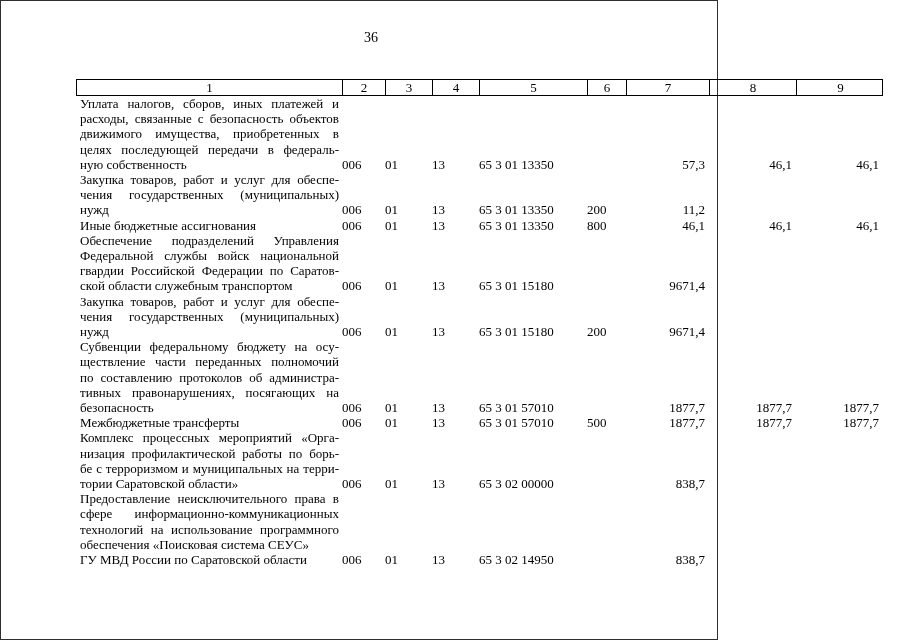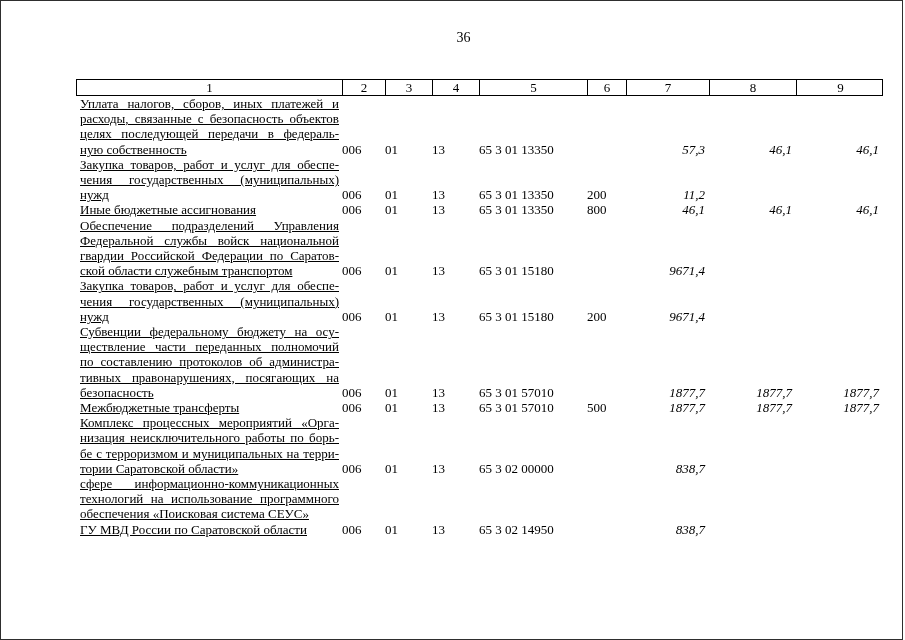--- a/index.html
+++ b/index.html
@@ -6,21 +6,21 @@
   html, body { width: 905px; height: 640px; }
   body {
     background: #ffffff;
     font-family: "Liberation Serif", "DejaVu Serif", serif;
     color: #000;
     overflow: hidden;
   }
   .page {
     position: absolute;
     left: 0; top: 0;
-    width: 903px; height: 640px;
+    width: 718px; height: 640px;
     background: #ffffff;
     border: 1px solid #2e2e2e;
     padding-left: 40px;
   }
   .page-number {
     position: absolute;
     top: 29px;
     left: 24px;
     right: 0;
     text-align: center;
@@ -53,26 +53,25 @@
     line-height: 15.2px;
   }
   .cell.name {
     padding: 0 3px 0 4px;
   }
   .cell.val {
     align-self: end;
     white-space: nowrap;
   }
   .c2, .c3, .c4, .c5, .c6 { text-align: left; }
-  .c7, .c8, .c9 { text-align: right; padding-right: 4px; font-style: italic; }
+  .c7, .c8, .c9 { text-align: right; padding-right: 4px; }
   .line {
     white-space: nowrap;
     text-align: justify;
     text-align-last: justify;
-    text-decoration: underline;
   }
   .line.last {
     text-align: right;
     text-align-last: left;
   }
 </style>
 </head>
 <body>
 
 <div class="page">
@@ -88,20 +87,21 @@
         <div class="hcell">6</div>
         <div class="hcell">7</div>
         <div class="hcell">8</div>
         <div class="hcell">9</div>
       </div>
     <div>
         <div class="grid-row trow">
           <div class="cell name">
             <div class="line">Уплата налогов, сборов, иных платежей и</div>
             <div class="line">расходы, связанные с безопасность объектов</div>
+            <div class="line">движимого имущества, приобретенных в</div>
             <div class="line">целях последующей передачи в федераль-</div>
             <div class="line last">ную собственность</div>
           </div>
           <div class="cell val c2">006</div>
           <div class="cell val c3">01</div>
           <div class="cell val c4">13</div>
           <div class="cell val c5">65 3 01 13350</div>
           <div class="cell val c6"></div>
           <div class="cell val c7">57,3</div>
           <div class="cell val c8">46,1</div>
@@ -192,35 +192,36 @@
           <div class="cell val c4">13</div>
           <div class="cell val c5">65 3 01 57010</div>
           <div class="cell val c6">500</div>
           <div class="cell val c7">1877,7</div>
           <div class="cell val c8">1877,7</div>
           <div class="cell val c9">1877,7</div>
         </div>
         <div class="grid-row trow">
           <div class="cell name">
             <div class="line">Комплекс процессных мероприятий «Орга-</div>
-            <div class="line">низация неисключительного работы по борь-</div>
+            <div class="line">низация профилактической работы по борь-</div>
             <div class="line">бе с терроризмом и муниципальных на терри-</div>
             <div class="line last">тории Саратовской области»</div>
           </div>
           <div class="cell val c2">006</div>
           <div class="cell val c3">01</div>
           <div class="cell val c4">13</div>
           <div class="cell val c5">65 3 02 00000</div>
           <div class="cell val c6"></div>
           <div class="cell val c7">838,7</div>
           <div class="cell val c8"></div>
           <div class="cell val c9"></div>
         </div>
         <div class="grid-row trow">
           <div class="cell name">
+            <div class="line">Предоставление неисключительного права в</div>
             <div class="line">сфере информационно-коммуникационных</div>
             <div class="line">технологий на использование программного</div>
             <div class="line last">обеспечения «Поисковая система СЕУС»</div>
           </div>
           <div class="cell val c2"></div>
           <div class="cell val c3"></div>
           <div class="cell val c4"></div>
           <div class="cell val c5"></div>
           <div class="cell val c6"></div>
           <div class="cell val c7"></div>

